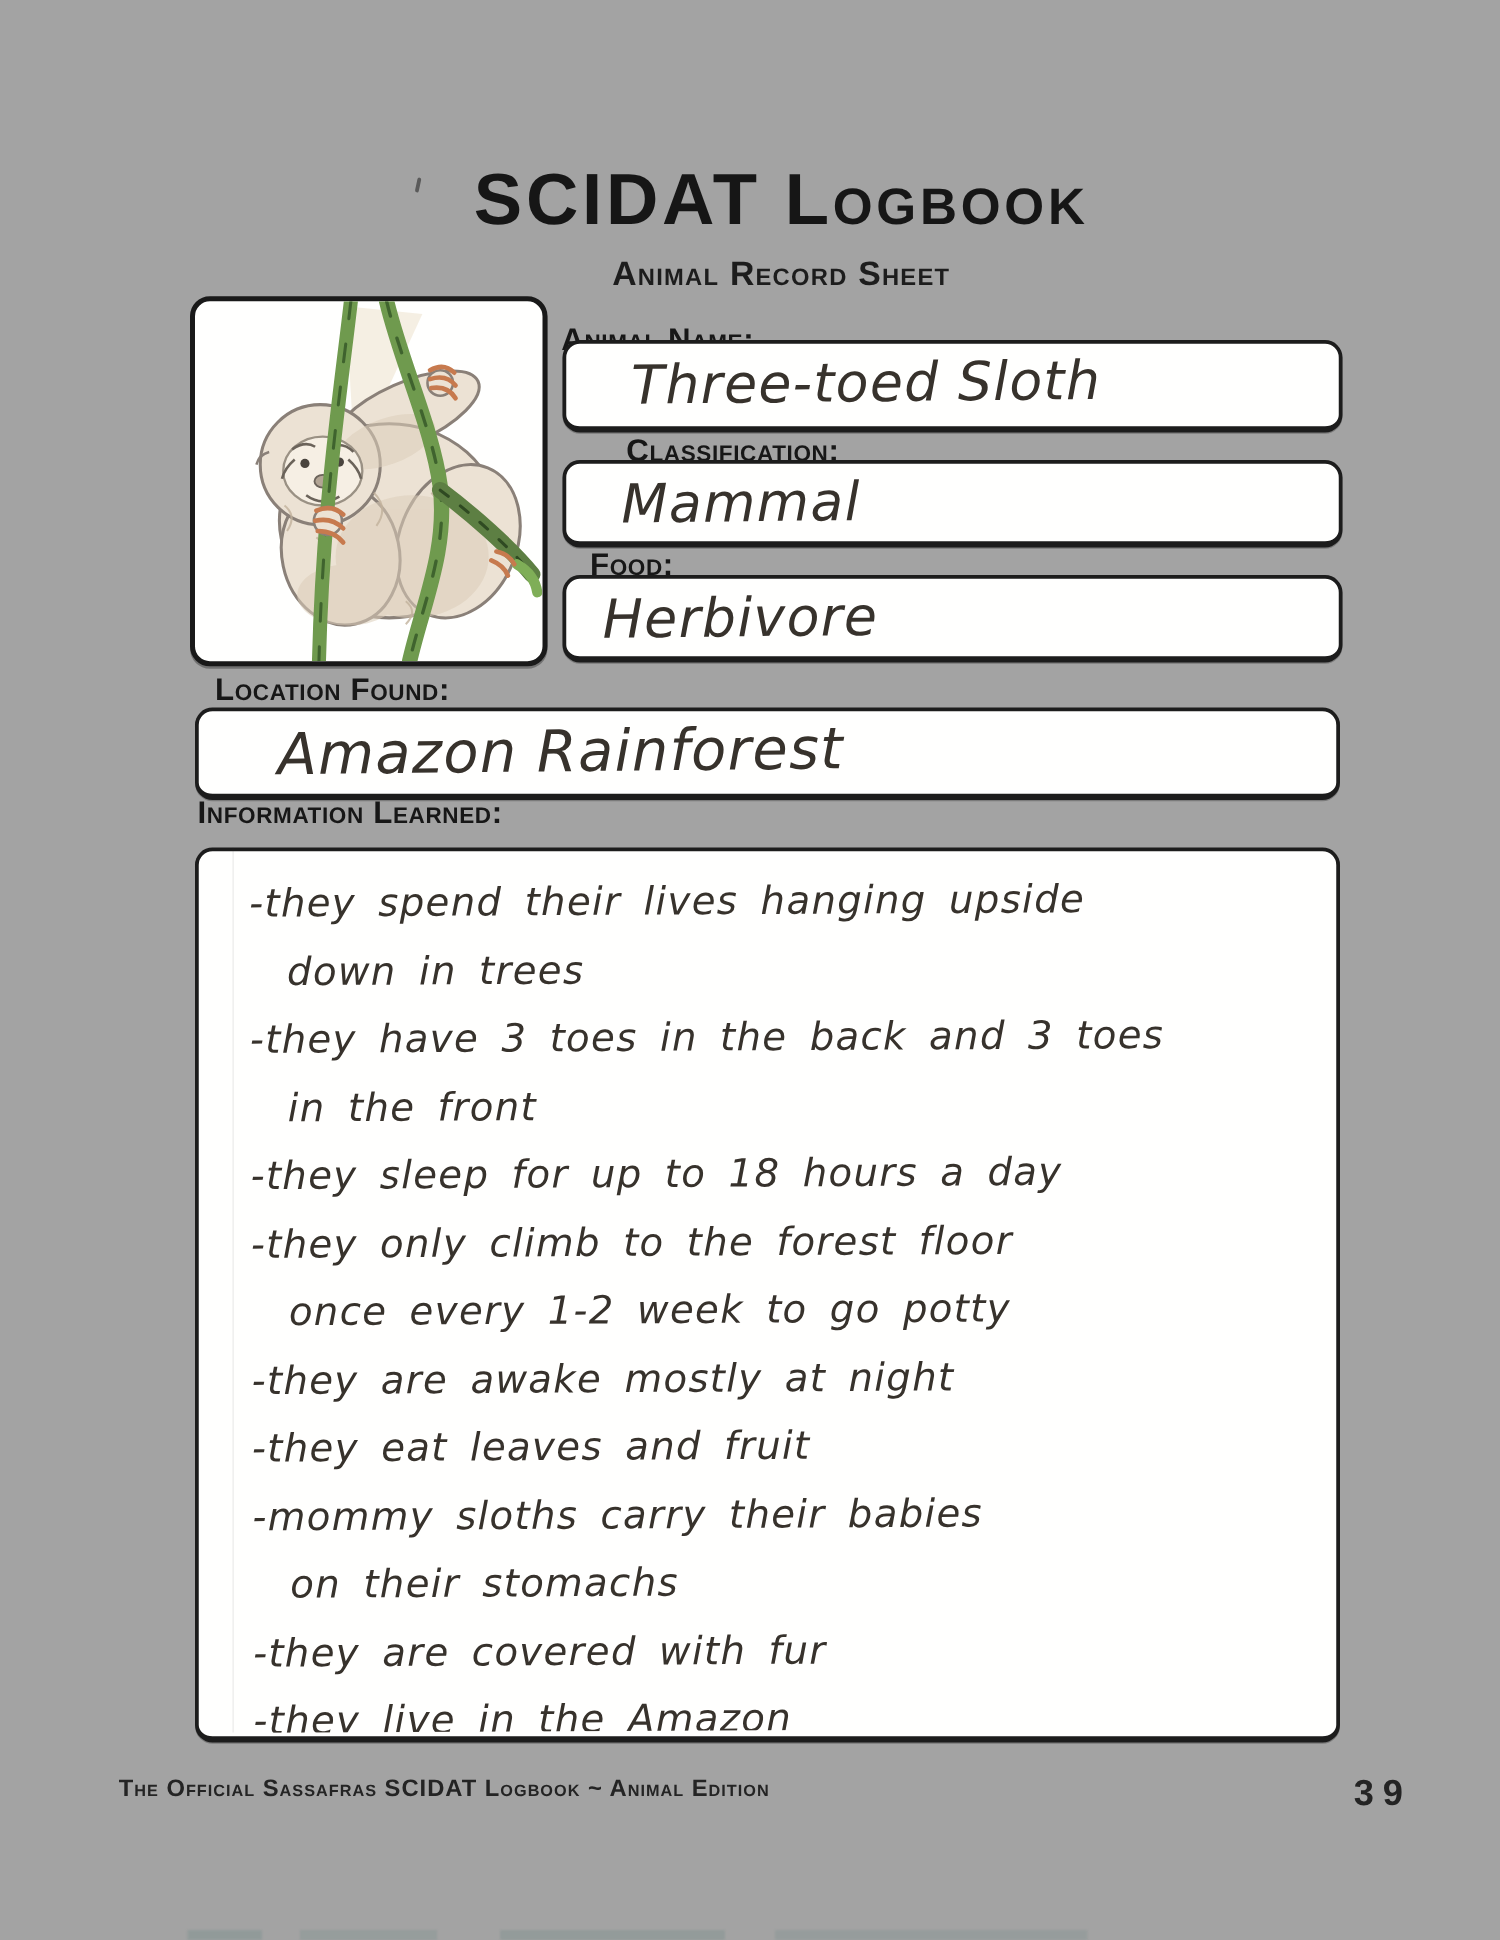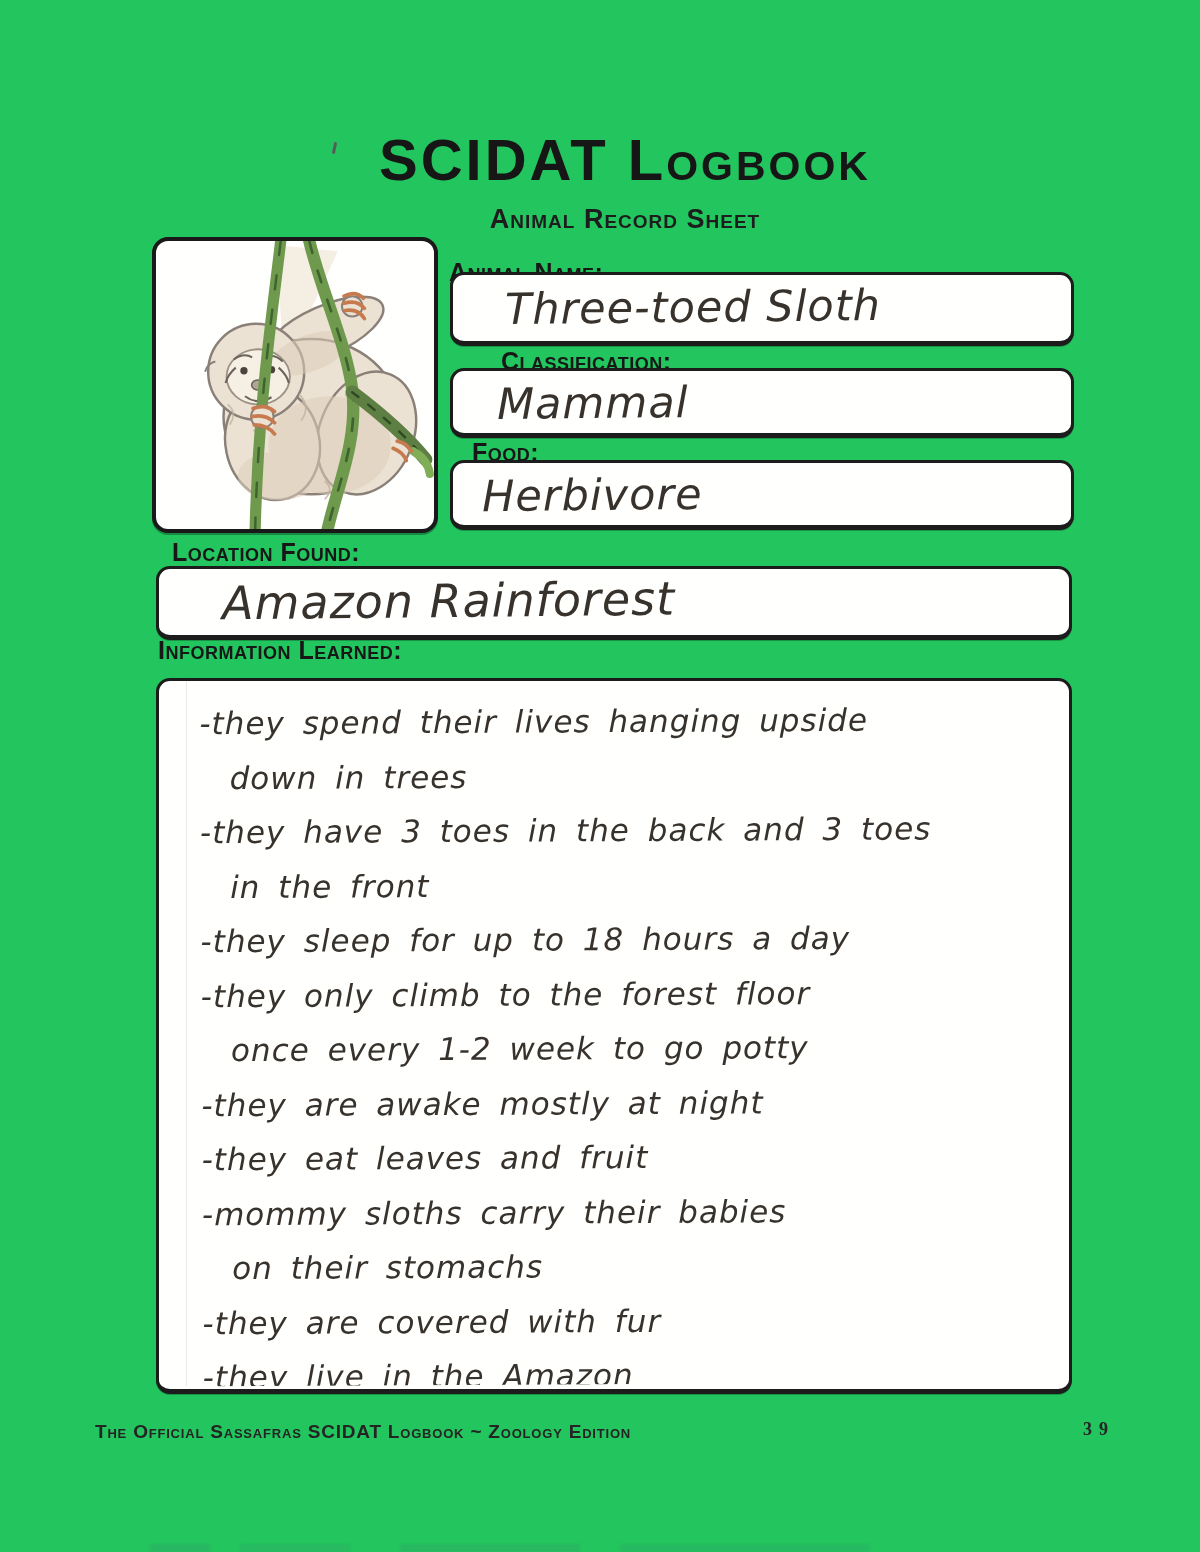--- a/index.html
+++ b/index.html
@@ -1,18 +1,18 @@
 <!DOCTYPE html>
 <html><head>
 <meta charset="utf-8">
 <style>
   html,body{margin:0;padding:0;background:#ffffff;}
   .page{
     position:relative;width:1200px;height:1552px;margin:0 auto;
-    background:#22c55e;overflow:hidden;
+    background:#a3a3a3;overflow:hidden;
     font-family:"Liberation Sans",sans-serif;color:#1b1b1b;
   }
   
   .title{
     position:absolute;left:150px;top:126px;width:950px;text-align:center;
     font-size:58px;font-weight:600;font-variant:small-caps;letter-spacing:3px;color:#161616;
   }
   .subtitle{
     position:absolute;left:150px;top:204px;width:950px;text-align:center;
     font-size:27px;font-weight:700;font-variant:small-caps;letter-spacing:1px;color:#1d1d1d;
@@ -40,21 +40,21 @@
     font-size:31px;line-height:54.5px;word-spacing:7px;white-space:nowrap;
   }
   .note-line.cont{padding-left:30px;}
   
   .footer-text{
     position:absolute;left:95px;top:1421px;
     font-size:19px;font-weight:700;font-variant:small-caps;letter-spacing:.8px;color:#242424;
   }
   .page-number{
     position:absolute;left:1083px;top:1419px;
-    font-size:18px;font-weight:600;letter-spacing:7px;color:#242424;font-family:Liberation Serif, serif;
+    font-size:29px;font-weight:600;letter-spacing:7px;color:#242424;
   }
   
   .crease{position:absolute;left:186px;top:678px;width:1px;height:708px;background:rgba(60,60,60,.10);}
   .stray-mark{position:absolute;left:333px;top:142px;width:3px;height:12px;background:#5a5a5a;transform:rotate(12deg);border-radius:2px;}
   .bottom-bleed{position:absolute;bottom:0;left:150px;width:720px;height:8px;
     background:linear-gradient(90deg,rgba(70,120,115,.18) 0 60px,transparent 60px 90px,rgba(70,120,115,.14) 90px 200px,transparent 200px 250px,rgba(70,120,115,.16) 250px 430px,transparent 430px 470px,rgba(70,120,115,.13) 470px 720px);
     filter:blur(1px);}
   
   .illus{
     position:absolute;left:152px;top:237px;width:278px;height:288px;
@@ -168,17 +168,17 @@
     <div class="note-line">-they only climb to the forest floor</div>
     <div class="note-line cont">once every 1-2 week to go potty</div>
     <div class="note-line">-they are awake mostly at night</div>
     <div class="note-line">-they eat leaves and fruit</div>
     <div class="note-line">-mommy sloths carry their babies</div>
     <div class="note-line cont">on their stomachs</div>
     <div class="note-line">-they are covered with fur</div>
     <div class="note-line">-they live in the Amazon</div>
   </div>
 
-  <div class="footer-text">The Official Sassafras SCIDAT Logbook ~ Zoology Edition</div>
+  <div class="footer-text">The Official Sassafras SCIDAT Logbook ~ Animal Edition</div>
   <div class="page-number">39</div>
 
   <div class="bottom-bleed"></div>
 </div>
 
 </body></html>

